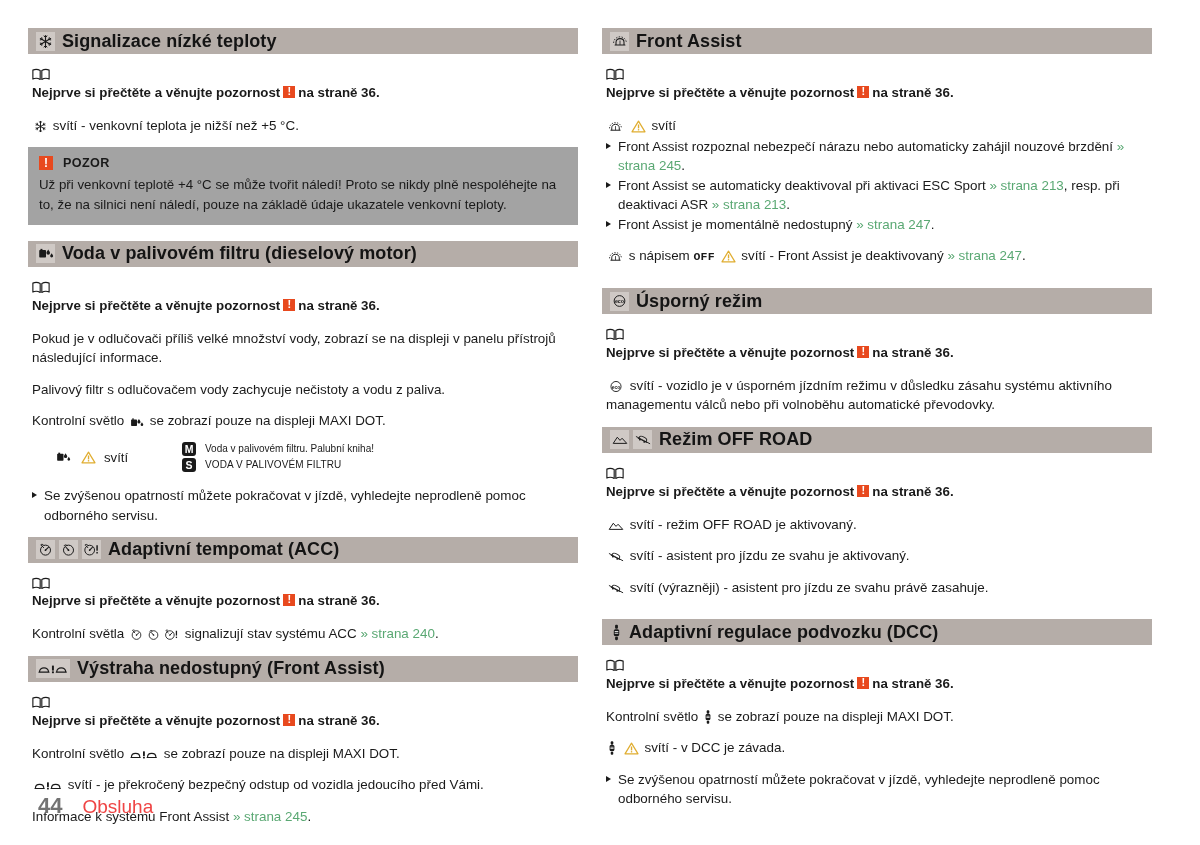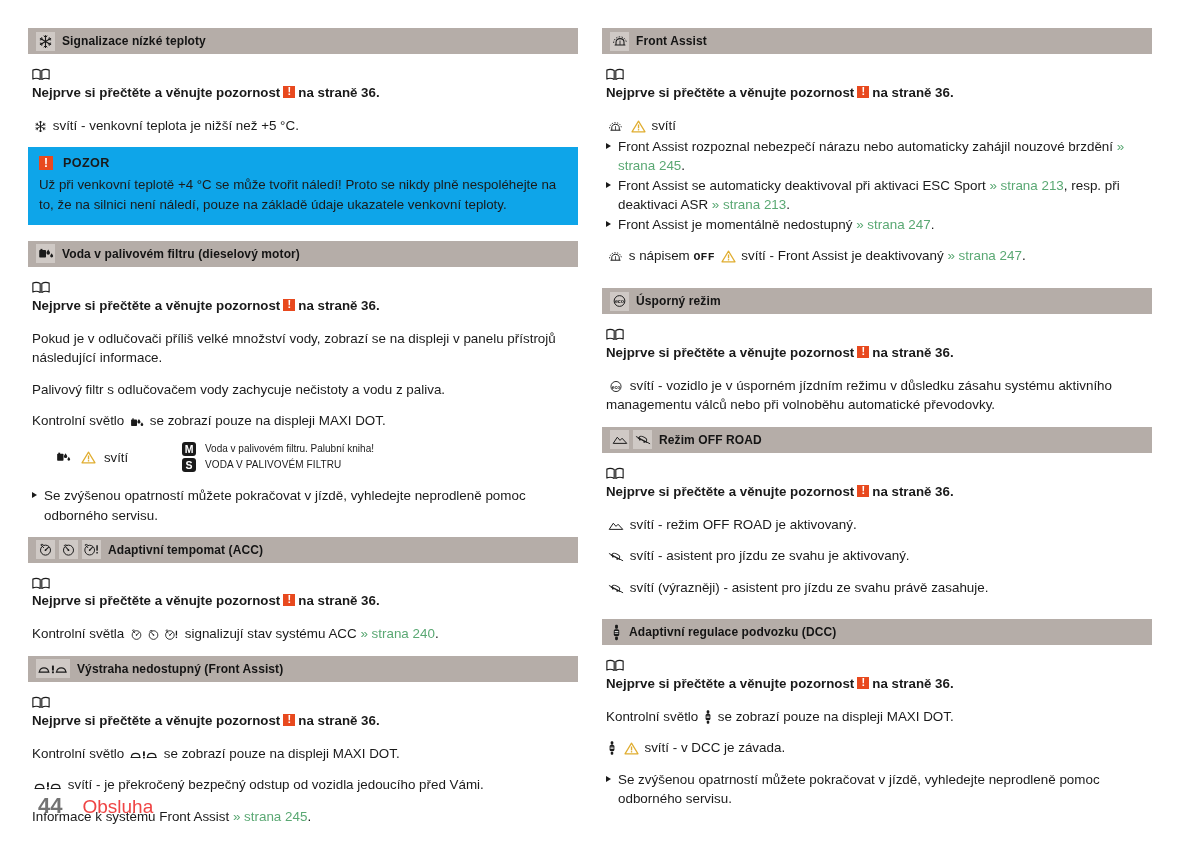--- a/index.html
+++ b/index.html
@@ -41,21 +41,21 @@
     margin-bottom: 12px;
     box-sizing: border-box;
   }
   .sec-head .icons {
     display: flex;
     align-items: center;
     gap: 4px;
     margin-right: 7px;
   }
   .sec-head .title {
-    font-size: 12px;
+    font-size: 18px;
     font-weight: bold;
     color: #141414;
     letter-spacing: 0.1px;
     white-space: nowrap;
   }
   
   .chip {
     width: 19px;
     height: 19px;
     background: #cfc9c5;
@@ -133,21 +133,21 @@
     left: 0;
     top: 6px;
     width: 0; height: 0;
     border-left: 5px solid #1a1a1a;
     border-top: 3.5px solid transparent;
     border-bottom: 3.5px solid transparent;
   }
 
   
   .pozor {
-    background: #0ea5e9;
+    background: #a3a3a3;
     padding: 9px 12px 11px 11px;
     margin: 0 0 16px 0;
     box-sizing: border-box;
   }
   .pozor .hd {
     display: flex;
     align-items: center;
     margin-bottom: 5px;
   }
   .pozor .bigwarn {

